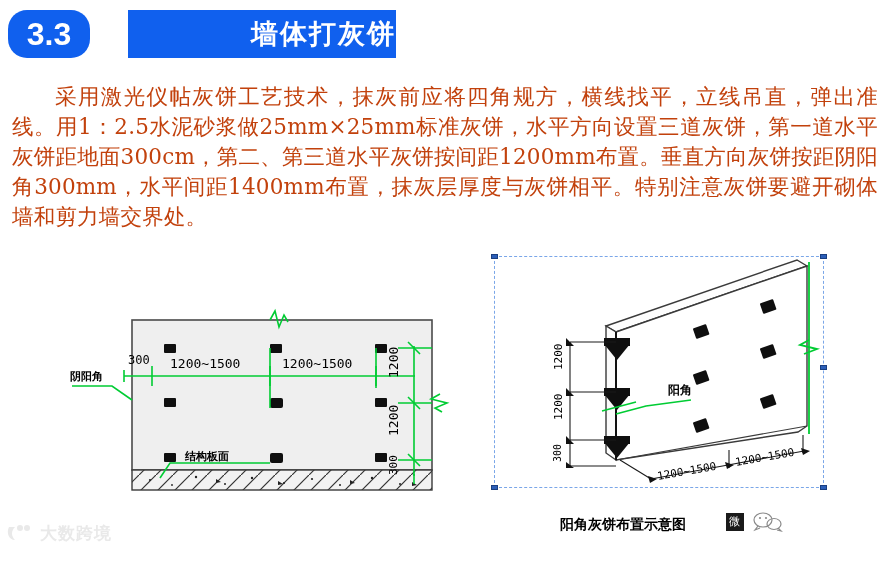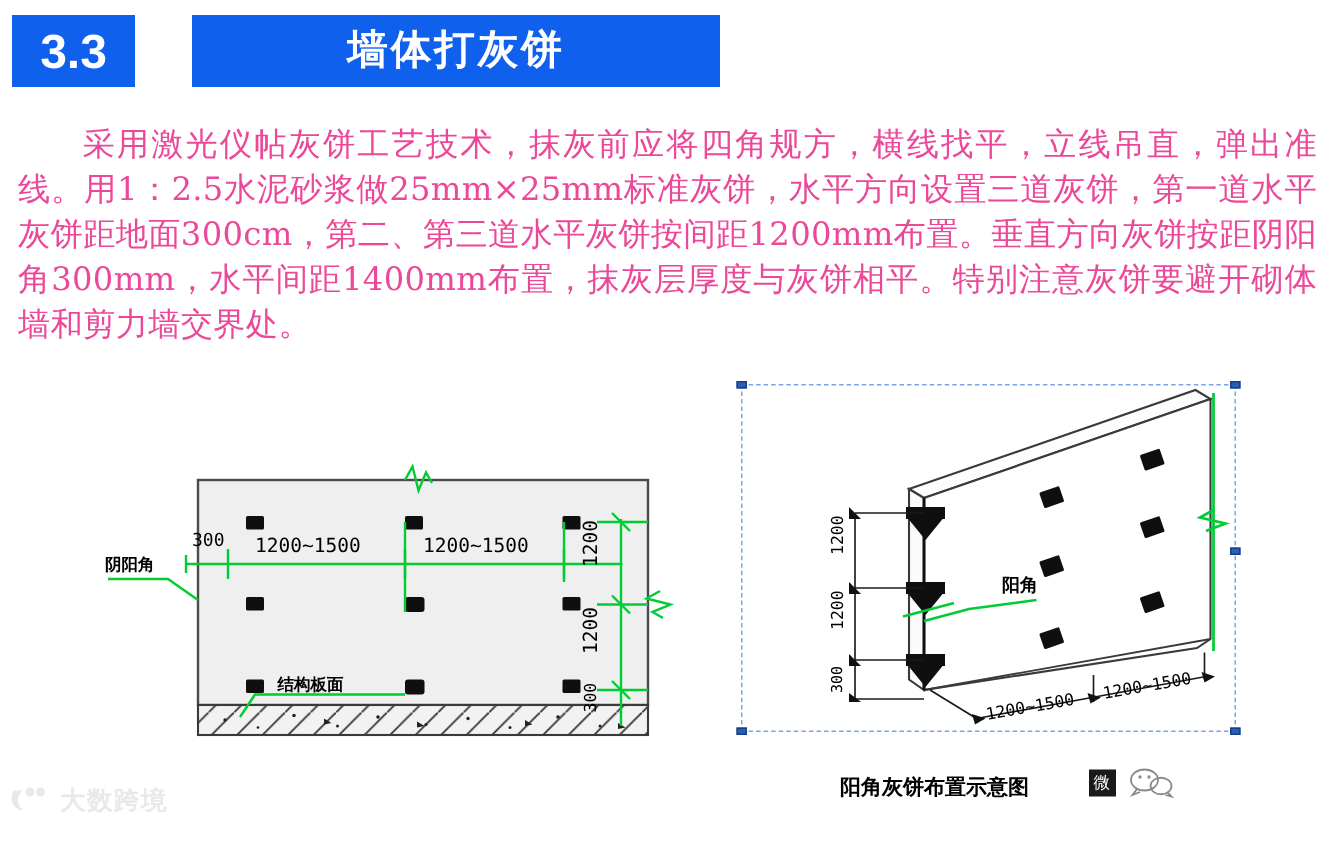--- a/index.html
+++ b/index.html
@@ -27,47 +27,48 @@
     left: 8px; top: 10px;
     width: 82px; height: 48px;
     background: #1060ee;
     color: #ffffff;
     font-family: "Liberation Sans", sans-serif;
     font-weight: bold;
     font-size: 32px;
     line-height: 48px;
     text-align: center;
     letter-spacing: 0px;
+    border-radius: 19px;
   }
   #section-title-bar {
     position: absolute;
     left: 128px; top: 10px;
-    width: 352px; height: 48px;
+    width: 268px; height: 48px;
     background: #1060ee;
     color: #ffffff;
     font-family: "DejaVu Sans", "Liberation Sans", sans-serif;
     font-weight: bold;
     font-size: 27px;
     line-height: 48px;
-    text-align: center;
+    text-align: right;
     letter-spacing: 2px;
   }
 
   
   #body-paragraph {
     position: absolute;
     left: 12px; top: 82px;
     width: 866px;
     font-family: "DejaVu Serif", "Liberation Serif", serif;
     font-size: 21.5px;
     line-height: 30px;
     text-align: justify;
     text-indent: 2em;
     letter-spacing: 0.2px;
-    color: #ec4899;
+    color: #c2410c;
   }
 
   
   #figures-area {
     position: absolute;
     left: 0; top: 248px;
     width: 891px; height: 314px;
   }
 
   .fig-caption {

